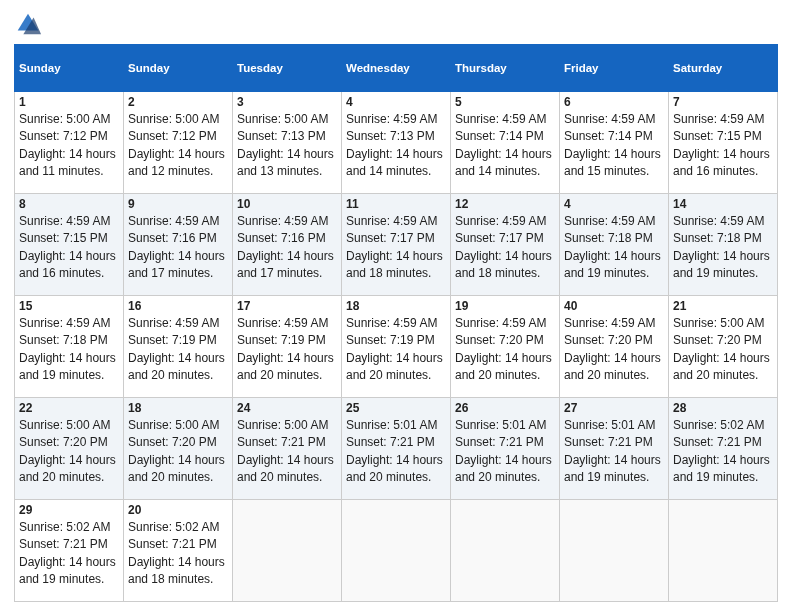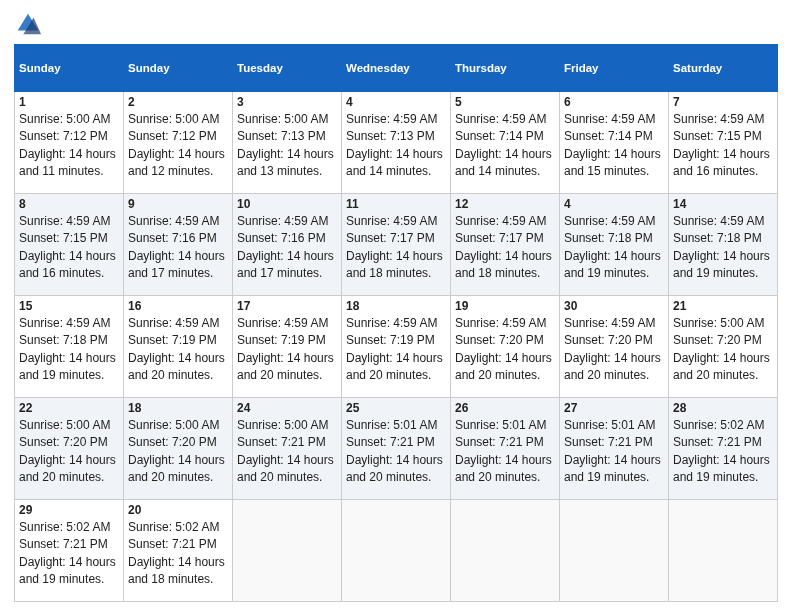--- a/index.html
+++ b/index.html
@@ -205,21 +205,21 @@
           </td>
           <td>
             <span class="day-num">18</span>
             <div class="cell-text">Sunrise: 4:59 AM<br>Sunset: 7:19 PM<br>Daylight: 14 hours and 20 minutes.</div>
           </td>
           <td>
             <span class="day-num">19</span>
             <div class="cell-text">Sunrise: 4:59 AM<br>Sunset: 7:20 PM<br>Daylight: 14 hours and 20 minutes.</div>
           </td>
           <td>
-            <span class="day-num">30</span>
+            <span class="day-num">40</span>
             <div class="cell-text">Sunrise: 4:59 AM<br>Sunset: 7:20 PM<br>Daylight: 14 hours and 20 minutes.</div>
           </td>
           <td>
             <span class="day-num">21</span>
             <div class="cell-text">Sunrise: 5:00 AM<br>Sunset: 7:20 PM<br>Daylight: 14 hours and 20 minutes.</div>
           </td>
         </tr>
         <tr>
           <td>
             <span class="day-num">22</span>

